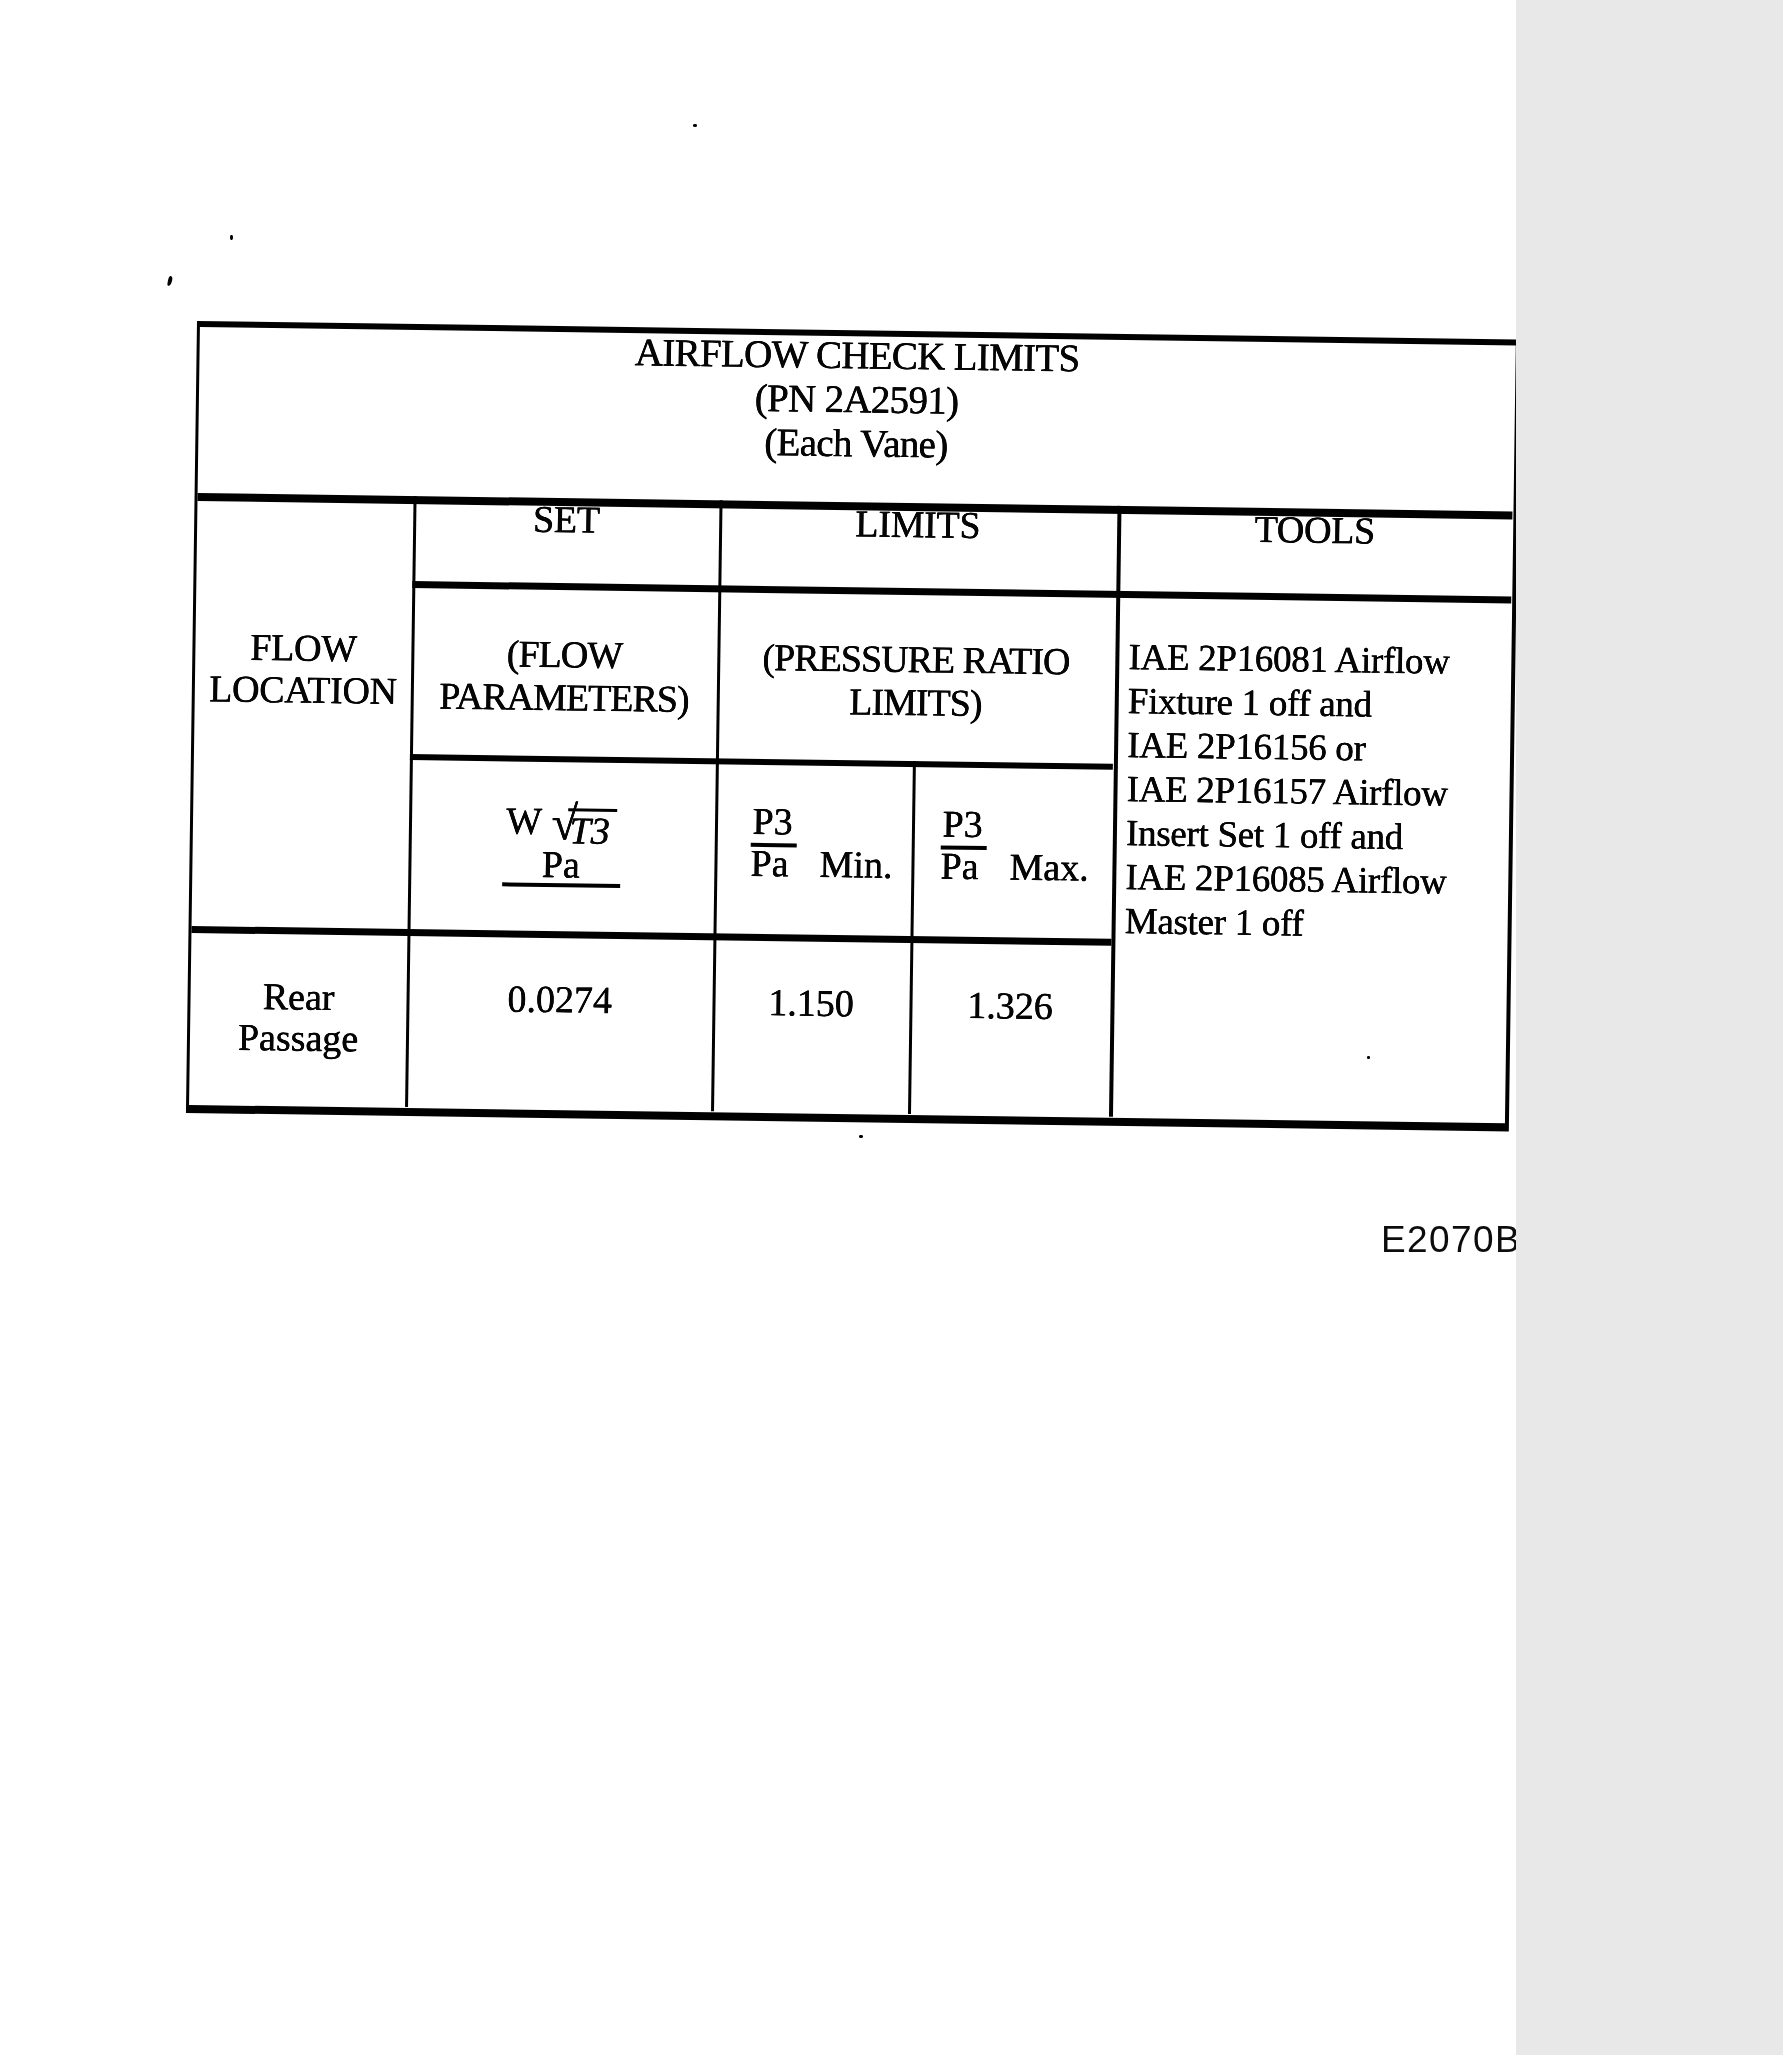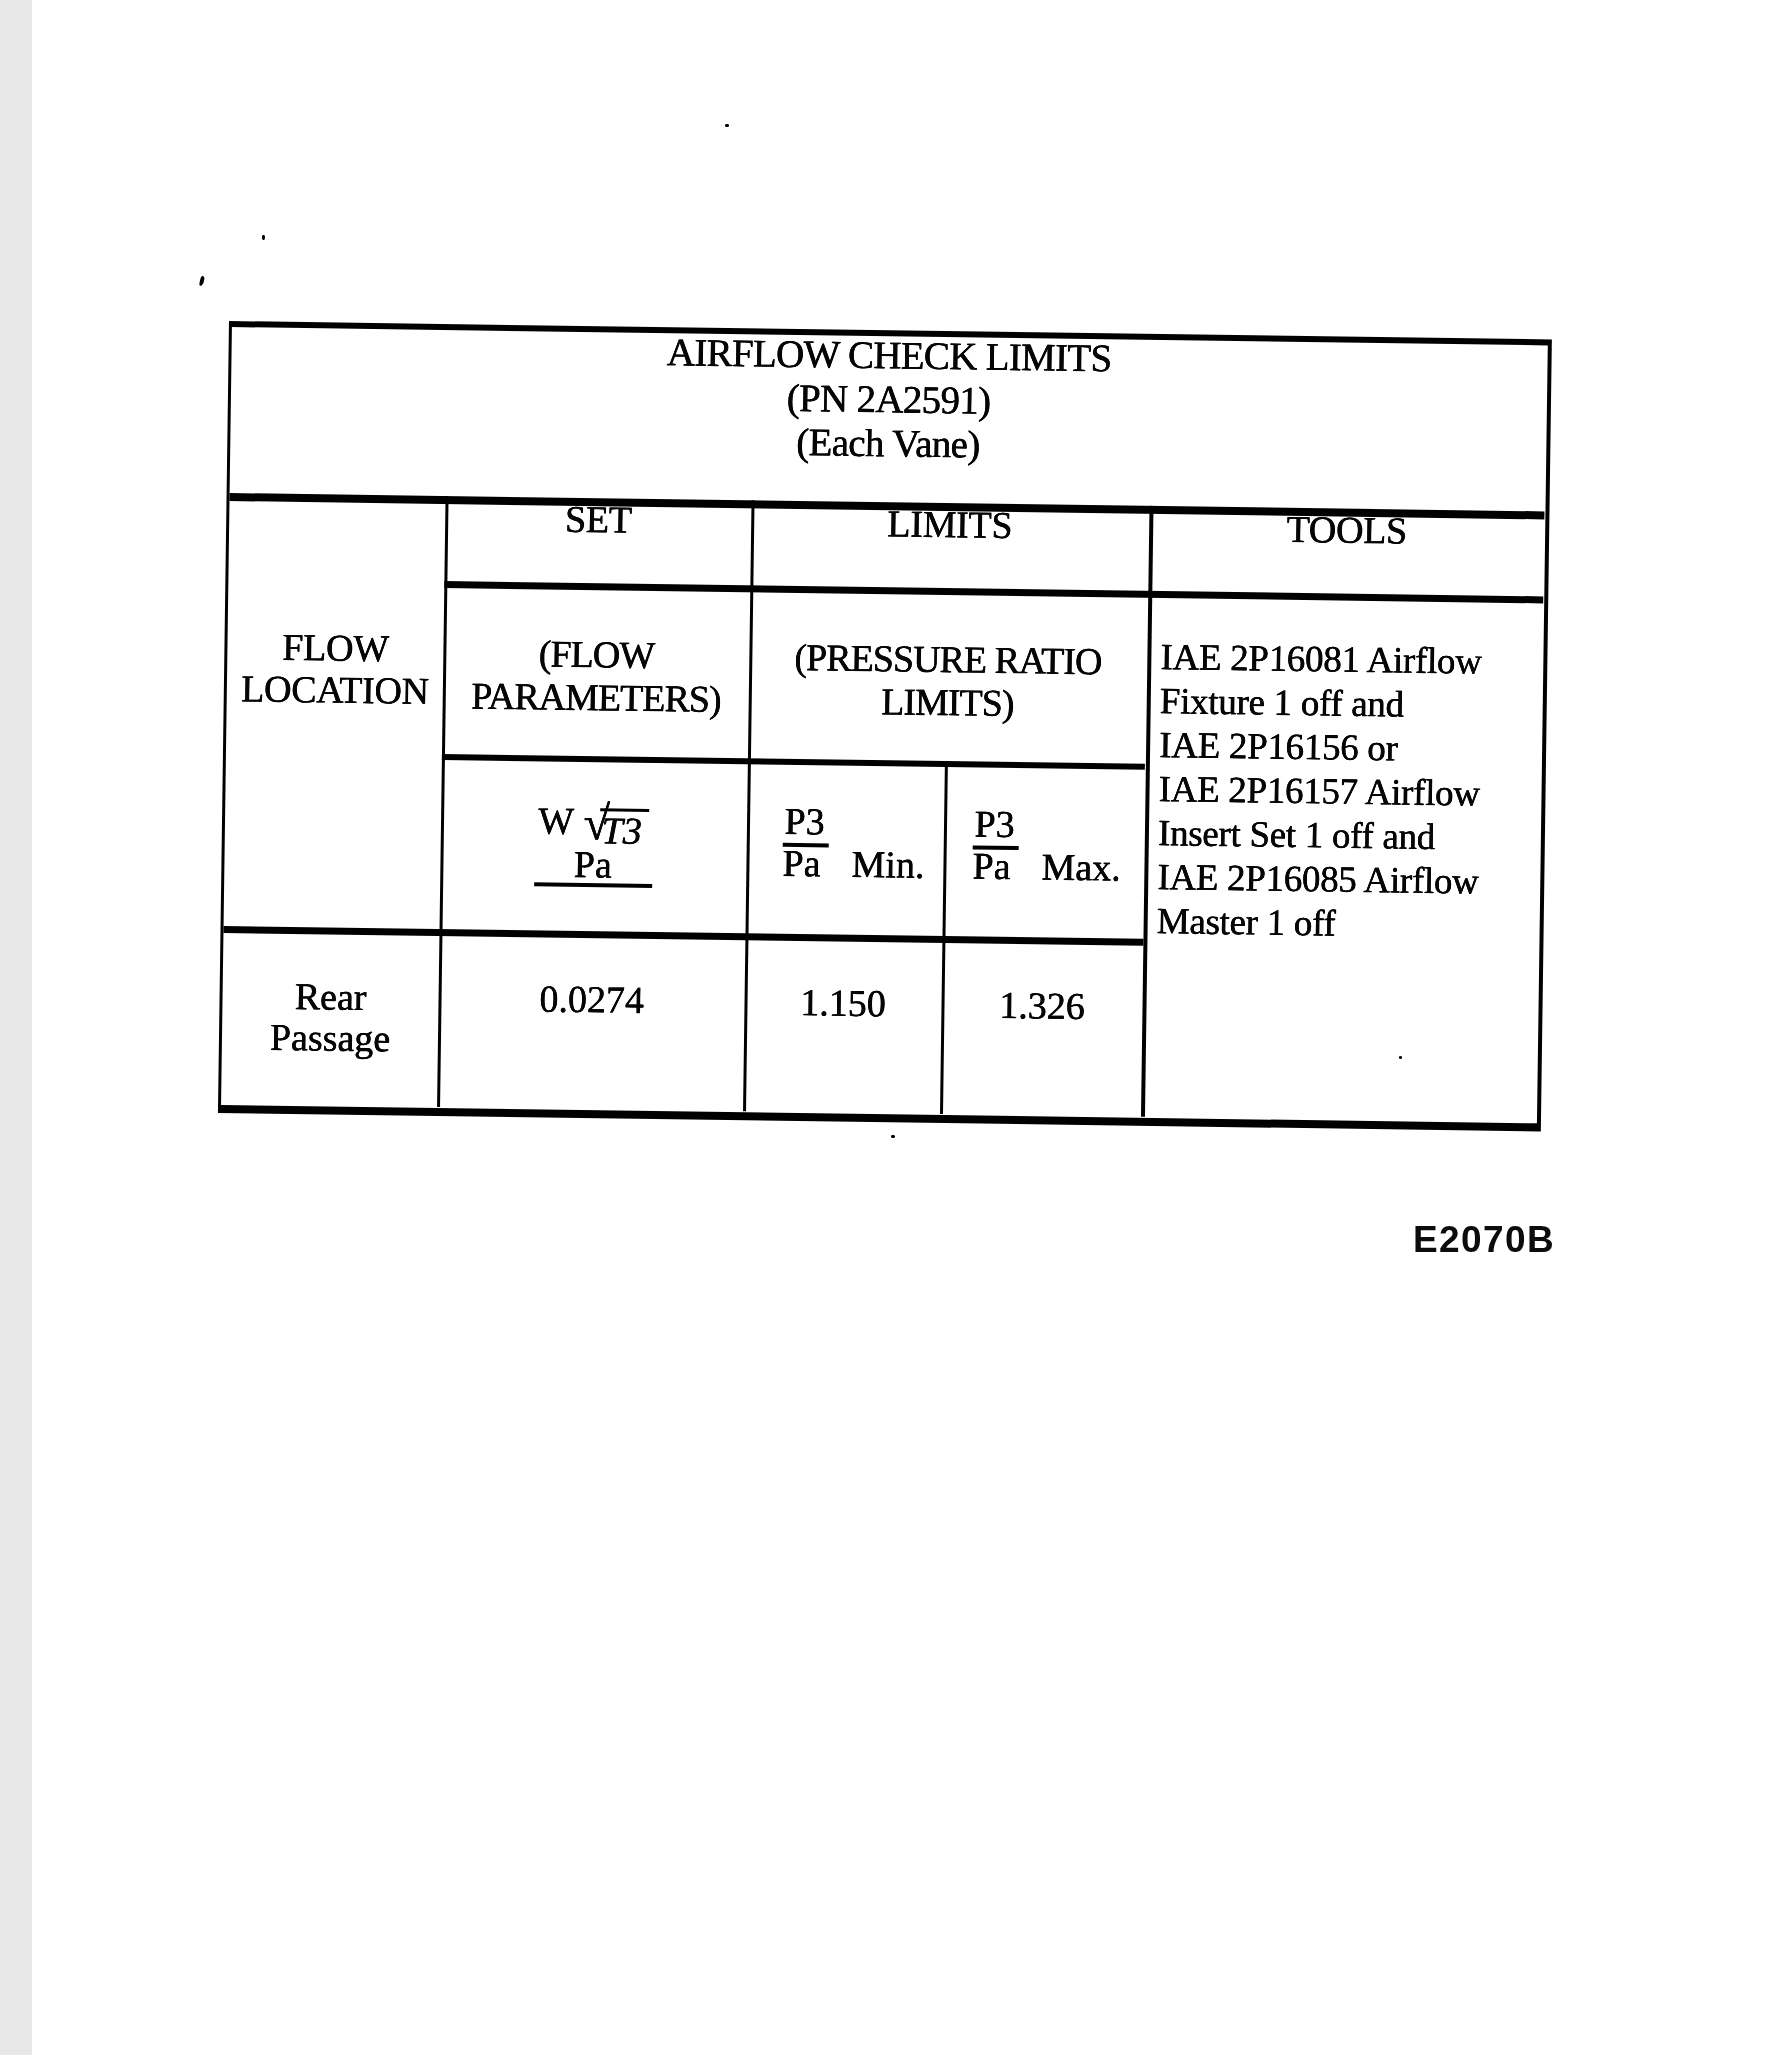--- a/index.html
+++ b/index.html
@@ -1,23 +1,22 @@
 <!DOCTYPE html>
 <html style="font-size:11px"><head>
 <meta charset="utf-8">
 <style>
   html,body{margin:0;padding:0;background:#e8e8e8;}
   .page{
     position:relative;
-    width:1752px;height:2056px;
+    width:1516px;height:2056px;
     background:#ffffff;
     overflow:hidden;
     color:#050505;
     font-family:"Liberation Serif","DejaVu Serif",serif;
-    margin-left:32px;
   }
   
   .tbl{
     position:absolute;left:197px;top:321px;
     width:1323px;height:792px;
     box-sizing:border-box;
     border-style:solid;border-color:#000;
     border-width:6.8px 4.8px 8.2px 3.4px;
     transform:rotate(0.8deg);
     transform-origin:0 0;
@@ -82,21 +81,21 @@
   .loc{left:0;top:648px;width:216px;text-align:center;font-size:38px;line-height:41px;}
   .val{top:648px;text-align:center;font-size:38px;line-height:38px;}
   .val-set{left:216px;width:306px;}
   .val-min{left:522px;width:197px;}
   .val-max{left:719px;width:201px;}
 
   
   .figcode{
     position:absolute;left:1381px;top:1219px;
     font-family:"Liberation Sans","DejaVu Sans",sans-serif;
-    font-size:37px;letter-spacing:1.4px;color:#0c0c0c;font-weight:bold;
+    font-size:37px;letter-spacing:1.4px;color:#0c0c0c;
   }
 
   
   .speck{position:absolute;background:#000;border-radius:40%;}
   .sp1{left:693px;top:124px;width:4.1px;height:3.4px;}
   .sp2{left:230px;top:235px;width:2.7px;height:5.4px;}
   .sp3{left:168px;top:276px;width:4.1px;height:9.5px;border-radius:45% 45% 60% 30%;transform:rotate(12deg);}
   .sp4{left:1367px;top:1056px;width:3.4px;height:3.4px;}
   .sp5{left:859px;top:1135px;width:4.1px;height:3.4px;}
 </style>

